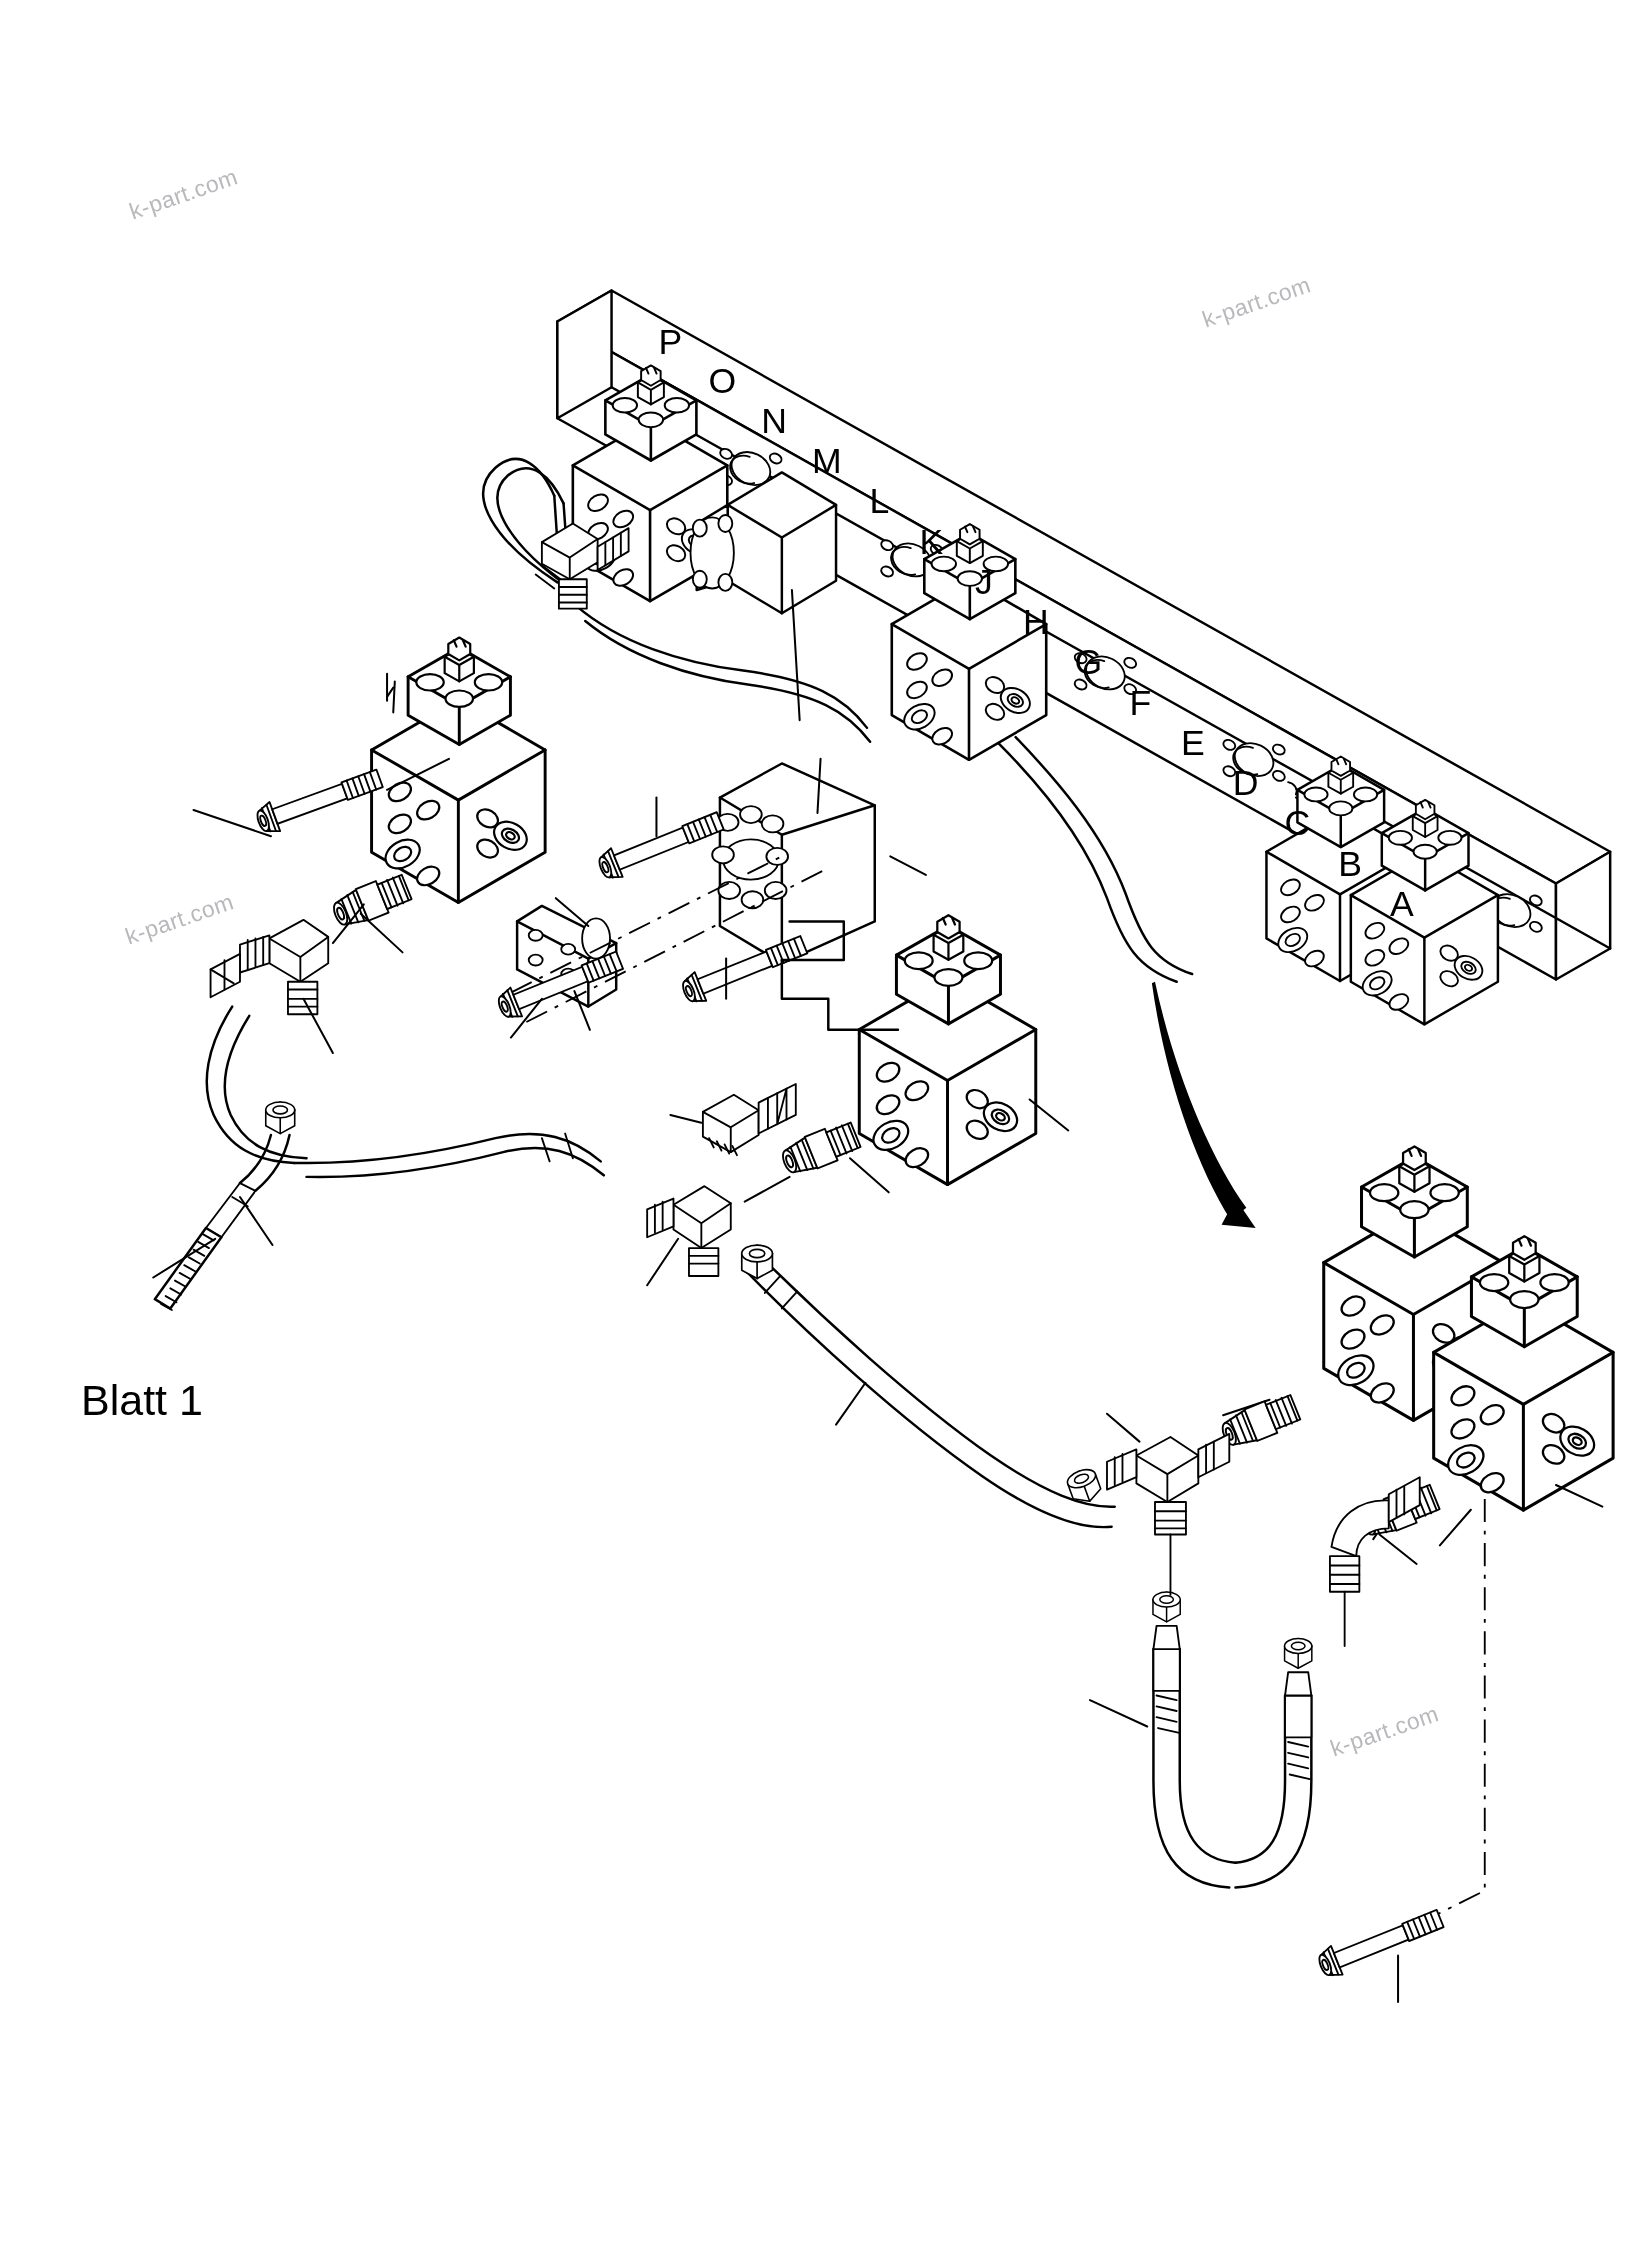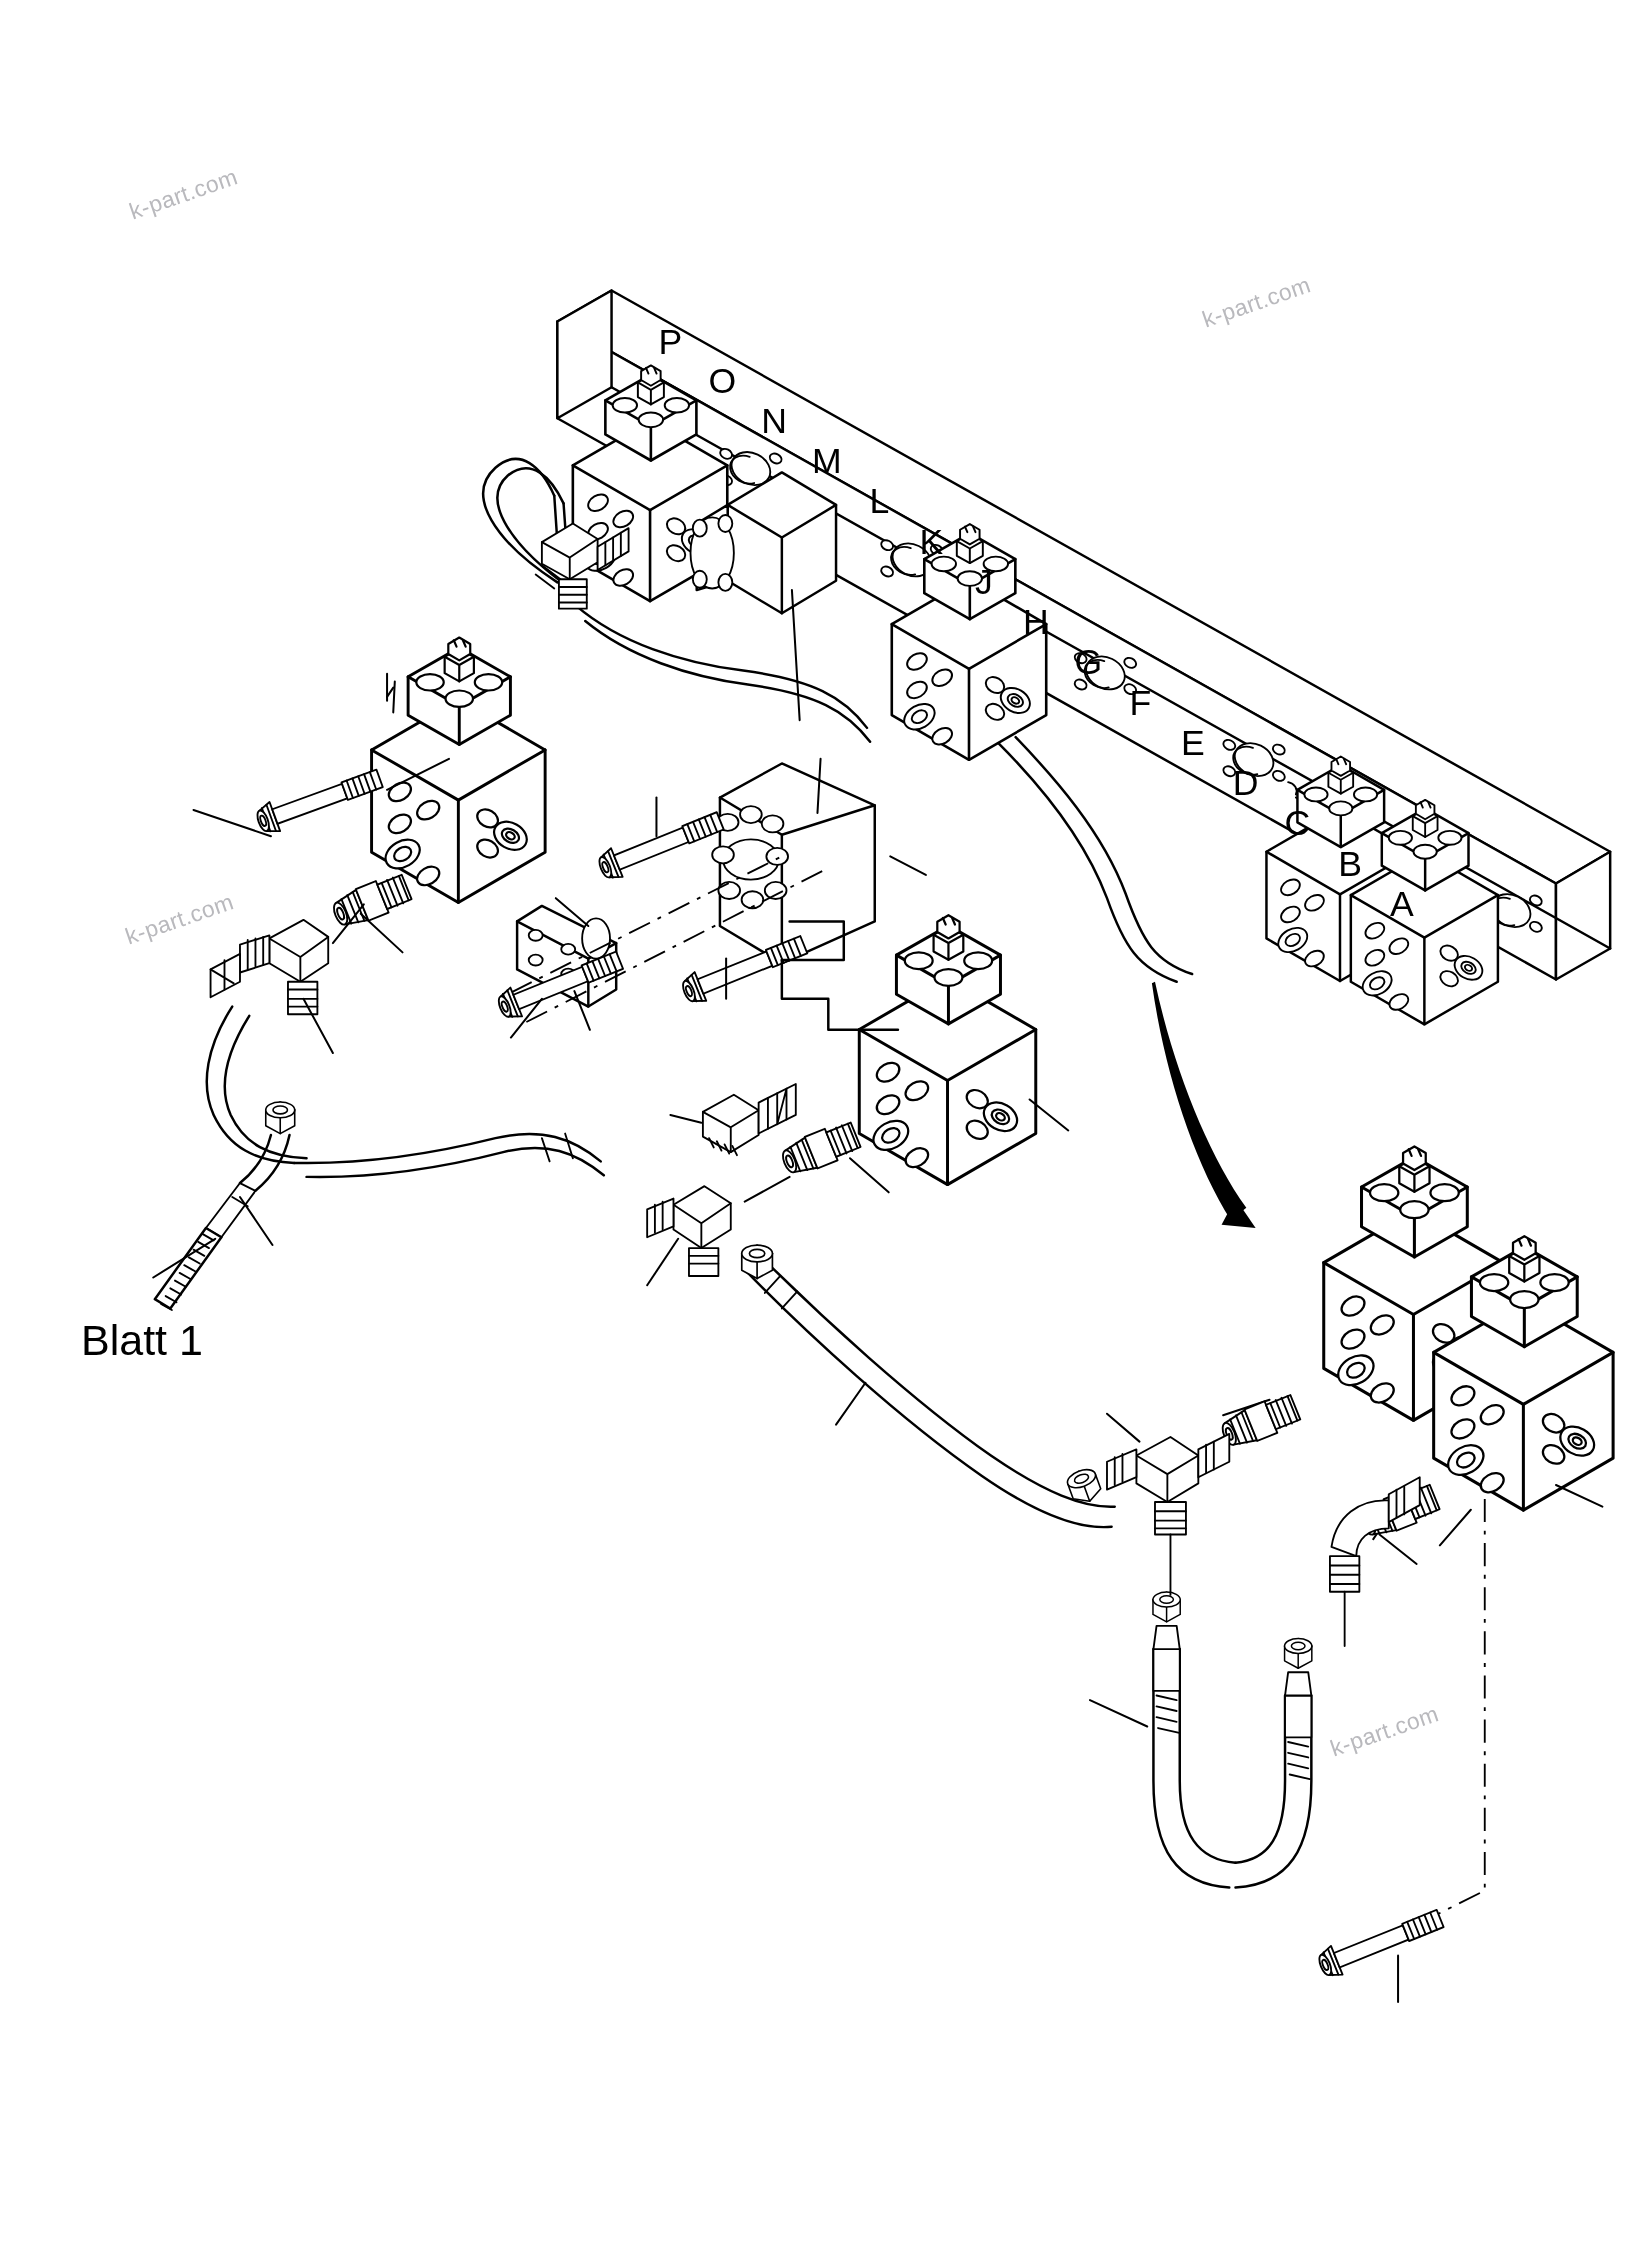--- a/index.html
+++ b/index.html
@@ -35,21 +35,21 @@
     transform-origin: left top;
     user-select: none;
   }
   #wm-1 { left: 126px; top: 200px; transform: rotate(-19deg); }
   #wm-2 { left: 1199px; top: 308px; transform: rotate(-19deg); }
   #wm-3 { left: 122px; top: 925px; transform: rotate(-19deg); }
   #wm-4 { left: 1327px; top: 1737px; transform: rotate(-19deg); }
   #blatt-label {
     position: absolute;
     left: 81px;
-    top: 1316px;
+    top: 1376px;
     font-size: 43px;
     color: #000;
     font-family: "Liberation Sans", sans-serif;
     white-space: nowrap;
   }
 </style>
 </head>
 <body>
 
 <div id="page">

